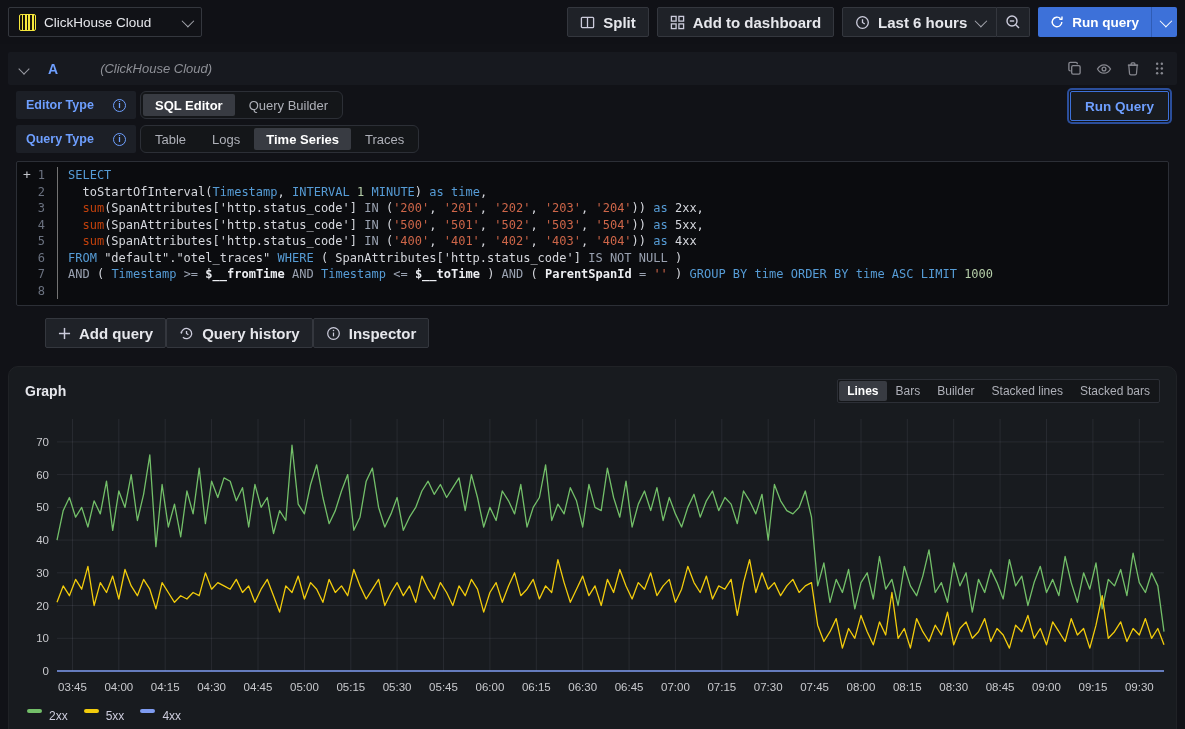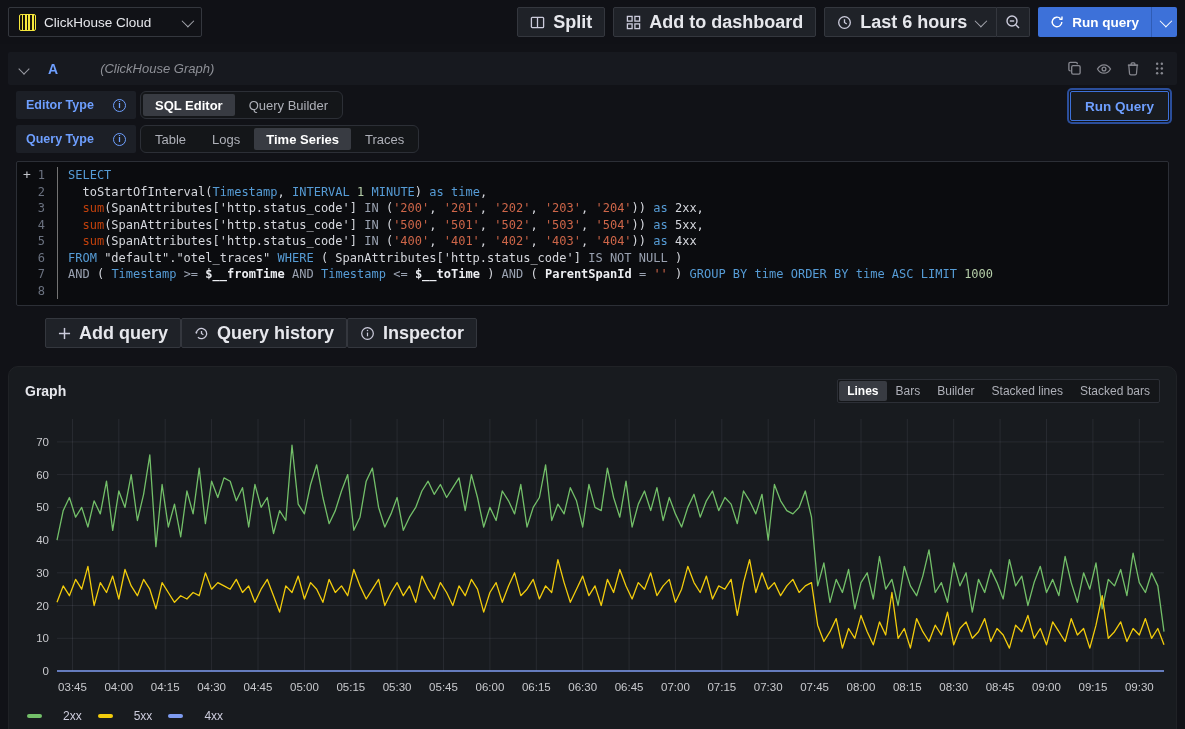--- a/index.html
+++ b/index.html
@@ -13,21 +13,21 @@
     border:1px solid #34373e; border-radius:2px; padding:0 10px; background:#111217; cursor:pointer; }
   .ch-logo { width:17px; height:17px; border-radius:2px; flex:none;
     background:repeating-linear-gradient(90deg,#16120a 0 1.6px,#f5e73c 1.6px 3.4px);
     border:1.5px solid #f5e73c; }
   .ds-label { font-size:13.5px; color:#e6e7ec; flex:1; }
   .chev { width:9px; height:9px; border-right:1.6px solid #a6a8b0; border-bottom:1.6px solid #a6a8b0;
     transform:rotate(45deg) translateY(-2px); flex:none; }
   .tb-right { display:flex; align-items:center; gap:8px; }
   .btn { display:flex; align-items:center; gap:8px; height:30px; padding:0 12px;
     background:#1f2228; border:1px solid #34373e; border-radius:2px; color:#e6e7ec;
-    font-size:18px; font-weight:700; cursor:pointer; white-space:nowrap; }
+    font-size:15px; font-weight:700; cursor:pointer; white-space:nowrap; }
   .btn svg { flex:none; }
   .group { display:flex; }
   .group .btn { border-radius:0; border-left-width:0; }
   .group .btn:first-child { border-radius:2px 0 0 2px; border-left-width:1px; }
   .group .btn:last-child { border-radius:0 2px 2px 0; }
   .run-split { display:flex; }
   .run-main { display:flex; align-items:center; gap:8px; height:30px; padding:0 12px;
     background:#3d71d9; border-radius:2px 0 0 2px; color:#fff; font-size:13.5px; font-weight:700; cursor:pointer; }
   .run-caret { display:flex; align-items:center; justify-content:center; width:26px; height:30px;
     background:#3d71d9; border-left:1px solid #2f5cb5; border-radius:0 2px 2px 0; cursor:pointer; }
@@ -85,21 +85,21 @@
   .graph-head { display:flex; align-items:center; justify-content:space-between; padding:4px 8px 6px 8px; }
   .graph-title { font-size:14px; font-weight:700; color:#e6e7ec; }
   .mode-group { display:flex; align-items:center; height:24px; background:#141619;
     border:1px solid #2c2f36; border-radius:2px; padding:1px; gap:1px; }
   .mode-opt { height:20px; display:flex; align-items:center; padding:0 8px; border-radius:2px;
     font-size:12px; color:#aeb0b8; cursor:pointer; white-space:nowrap;text-align:center; }
   .mode-opt.active { background:#383b42; color:#fff; font-weight:700; }
   .grid { stroke:rgba(204,204,220,0.09); stroke-width:1; }
   .ylab, .xlab { fill:#c8c9cd; font-size:11.5px; font-family:"Liberation Sans", sans-serif; }
   .legend { display:flex; align-items:center; gap:16px; padding:4px 10px; }
-  .legend-item { display:flex; align-items:center; gap:21px; cursor:pointer; }
+  .legend-item { display:flex; gap:7px; cursor:pointer; }
   .legend-pill { width:15px; height:4px; border-radius:2px; }
   .legend-name { font-size:12px; color:#ccccdc; }
 </style>
 </head>
 <body>
 
 <div class="topbar">
   <div class="ds-picker">
     <span class="ch-logo"></span>
     <span class="ds-label">ClickHouse Cloud</span>
@@ -150,21 +150,21 @@
       <div class="run-caret">
         <span class="chev"></span>
       </div>
     </div>
   </div>
 </div>
 
 <div class="query-header">
   <span class="qh-chev"></span>
   <span class="qh-ref">A</span>
-  <span class="qh-ds">(ClickHouse Graph)</span>
+  <span class="qh-ds">(ClickHouse Cloud)</span>
   <span class="qh-icons">
     <span class="icon-btn">
         <svg width="15" height="15" viewBox="0 0 16 16" fill="none" stroke="#9a9ba3" stroke-width="1.4">
           <rect x="5" y="5" width="9" height="9" rx="1.5"></rect>
           <path d="M11 3.5V3a1.5 1.5 0 0 0-1.5-1.5h-6A1.5 1.5 0 0 0 2 3v6A1.5 1.5 0 0 0 3.5 10.5H4"></path>
         </svg>
       </span>
     <span class="icon-btn">
         <svg width="16" height="16" viewBox="0 0 16 16" fill="none" stroke="#9a9ba3" stroke-width="1.3">
           <path d="M1.5 8s2.4-4.2 6.5-4.2S14.5 8 14.5 8 12.1 12.2 8 12.2 1.5 8 1.5 8z"></path>

